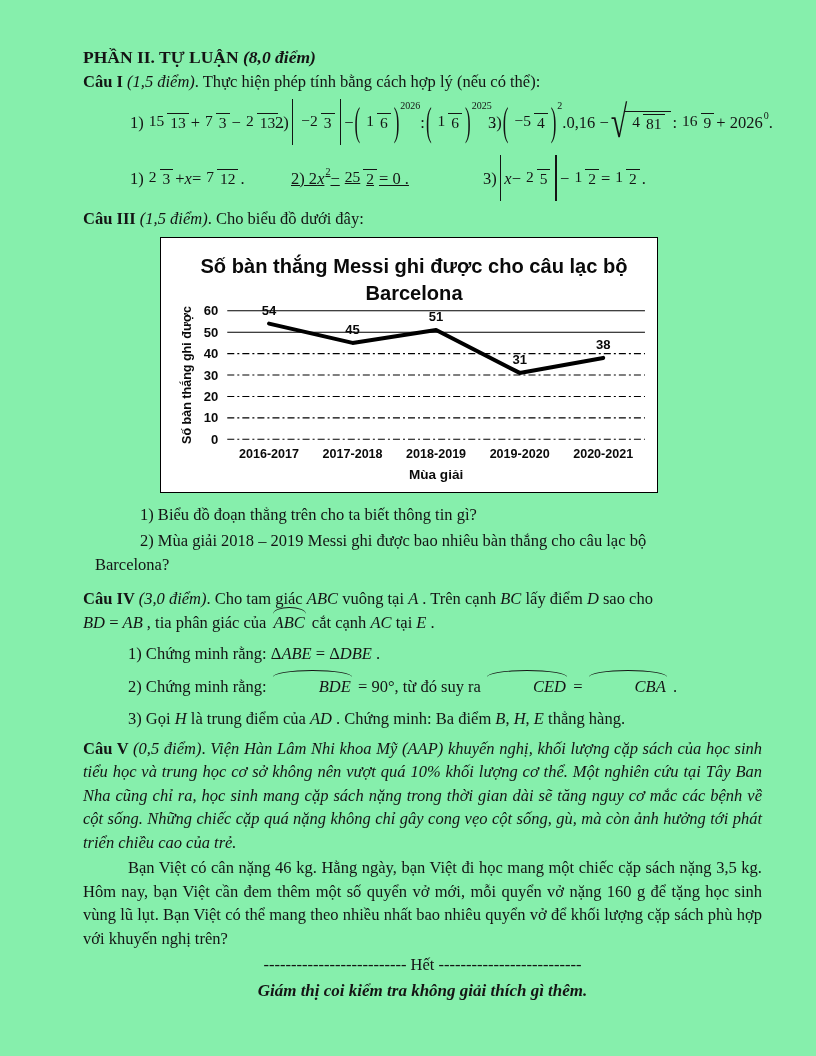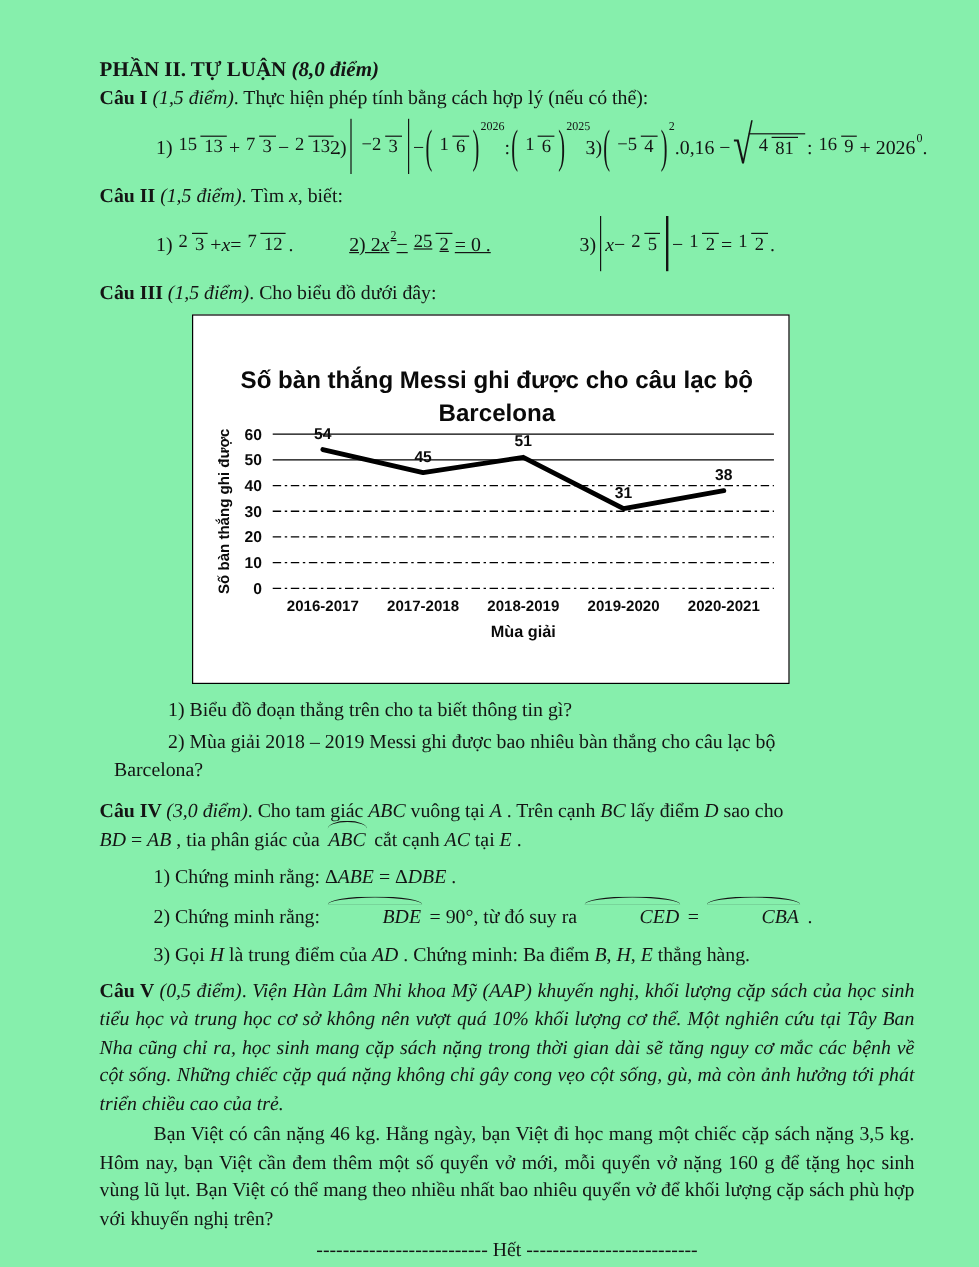--- a/index.html
+++ b/index.html
@@ -24,21 +24,21 @@
   .hsp{top:-17px;margin-left:0;}
   .bp{display:inline-block;transform:scaleY(2.3);font-size:17px;margin:0 1px;}
   .vbar{display:inline-block;width:1.6px;background:#141414;margin:0 3px;align-self:center;}
   .sqrt{display:inline-flex;align-items:center;margin:0 2px;}
   .radsym{font-size:30px;transform:scaleY(1.5);line-height:1;margin-right:-3px;}
   .radcont{display:inline-flex;align-items:center;border-top:1.7px solid #141414;padding:2px 4px 0 3px;}
   .hat{font-style:italic;position:relative;display:inline-block;padding:1px 3px 0;}
   .hat::before{content:"";position:absolute;top:-3px;left:2px;right:2px;height:6px;
     border-top:1.7px solid #141414;border-radius:50% 50% 0 0/100% 100% 0 0;}
   
-  .chartframe{margin:6px 0 10px 77px;width:498px;height:308px;border:1.6px solid #000;box-sizing:border-box;background:#fff;}
+  .chartframe{margin:6px 0 10px 77px;width:498px;height:256px;border:1.6px solid #000;box-sizing:border-box;background:#fff;}
   .chartframe svg{display:block;width:100%;height:100%;}
   svg text{font-family:"Liberation Sans", sans-serif;fill:#0a0a0a;}
   
   .q{margin:1px 12px 0;text-indent:45px;line-height:24.5px;}
   .para{margin:2px 0 0;text-align:justify;text-indent:45px;line-height:23.5px;}
   .noind{text-indent:0;}
   .sub{margin:6px 0 0;text-indent:45px;line-height:26px;}
   .center{margin:3px 0 0;text-align:center;text-indent:0;}
   .footnote{font-weight:bold;font-style:italic;font-size:17px;}
 </style>
@@ -81,21 +81,20 @@
               <span class="num">4</span>
               <span class="den">81</span>
             </span>
           </span>
         </span> : <span class="frac">
           <span class="num">16</span>
           <span class="den">9</span>
         </span> + 2026<span class="sp">0</span> .</span>
   </div>
 
-  <p class="line"><span class="b">Câu II </span><span class="i">(1,5 điểm)</span>. Tìm <span class="mi">x</span>, biết:</p>
   <div class="mrow r2">
     <span class="mitem p1">1) <span class="frac">
           <span class="num">2</span>
           <span class="den">3</span>
         </span> + <span class="mi">x</span> = <span class="frac">
           <span class="num">7</span>
           <span class="den">12</span>
         </span> .</span>
     <span class="mitem p2">2) 2<span class="mi">x</span><span class="sp">2</span> − <span class="frac">
           <span class="num">25</span>

